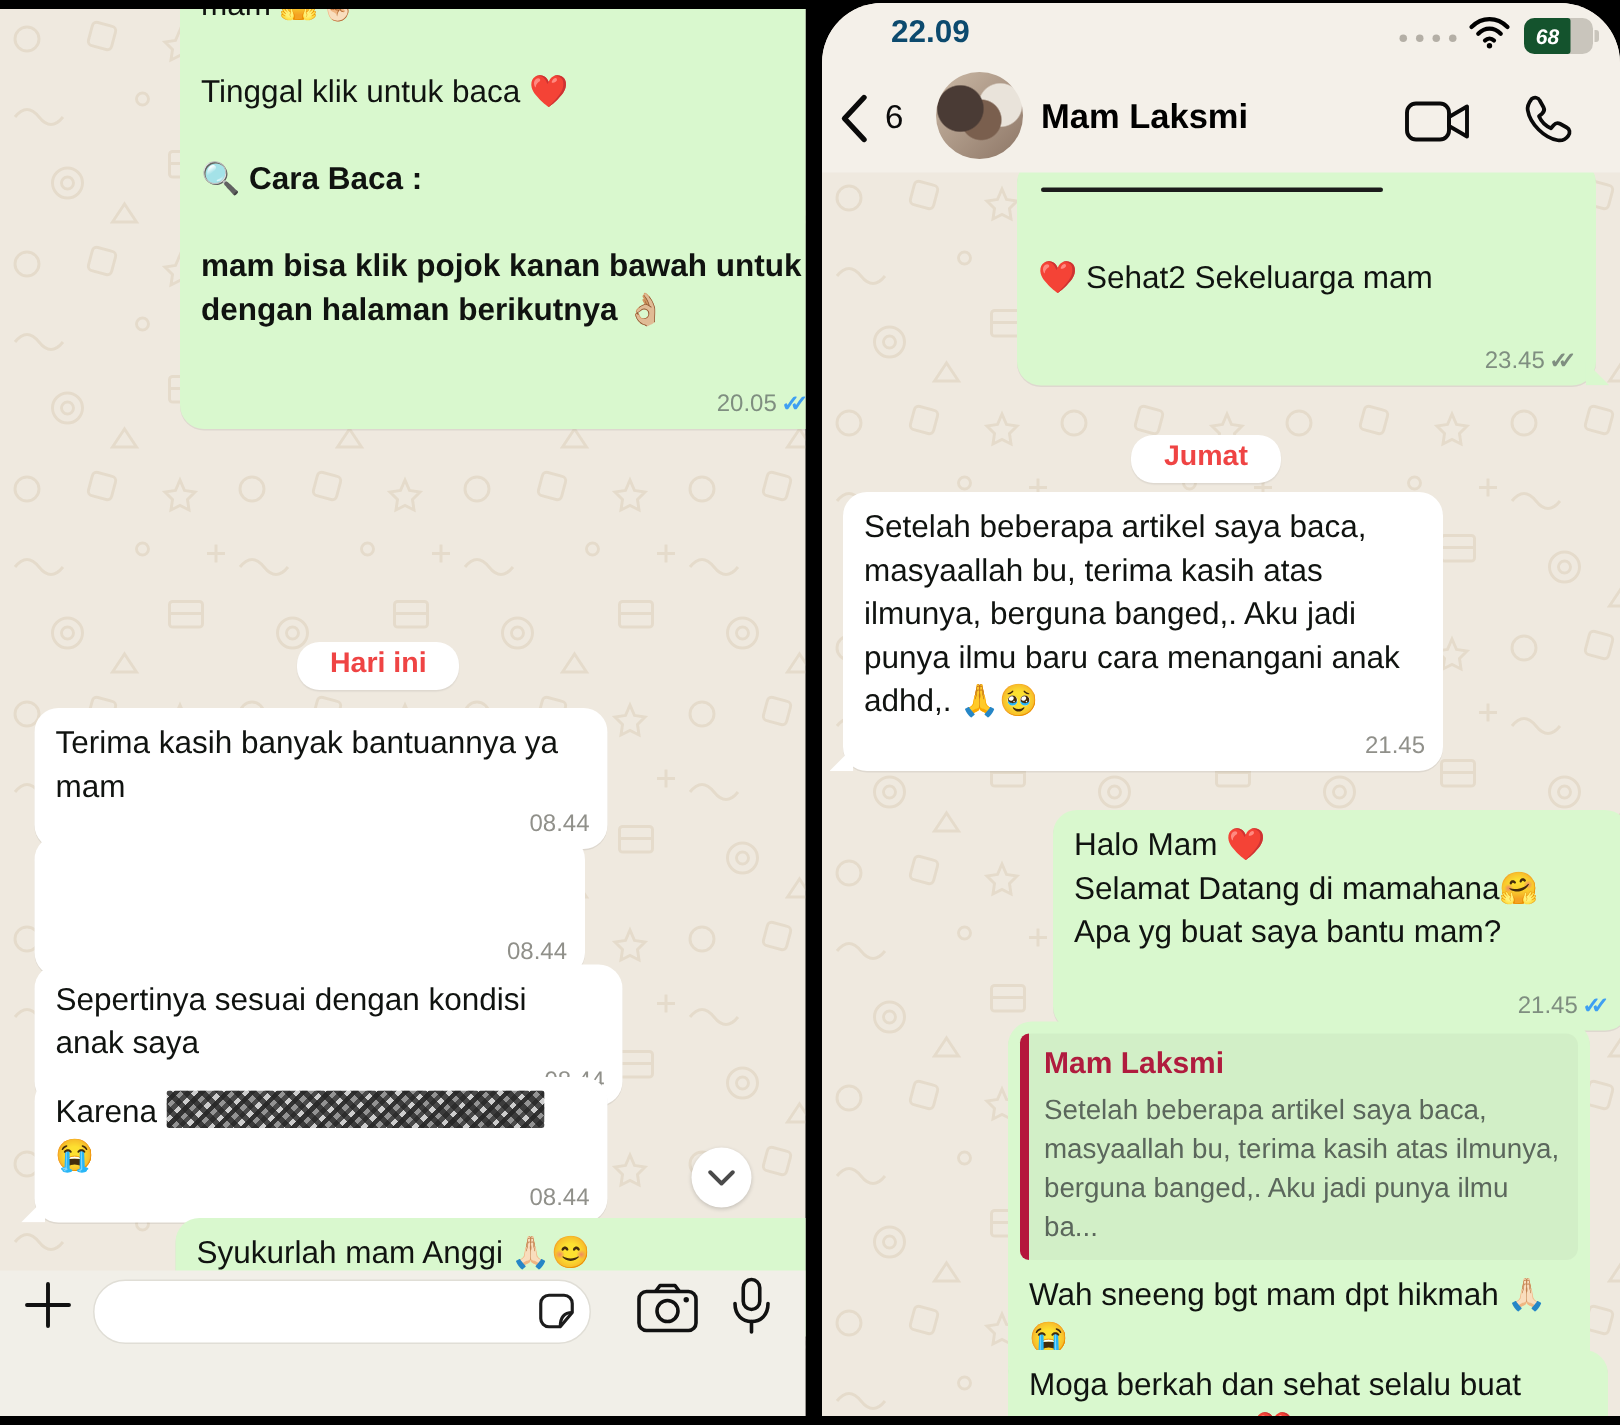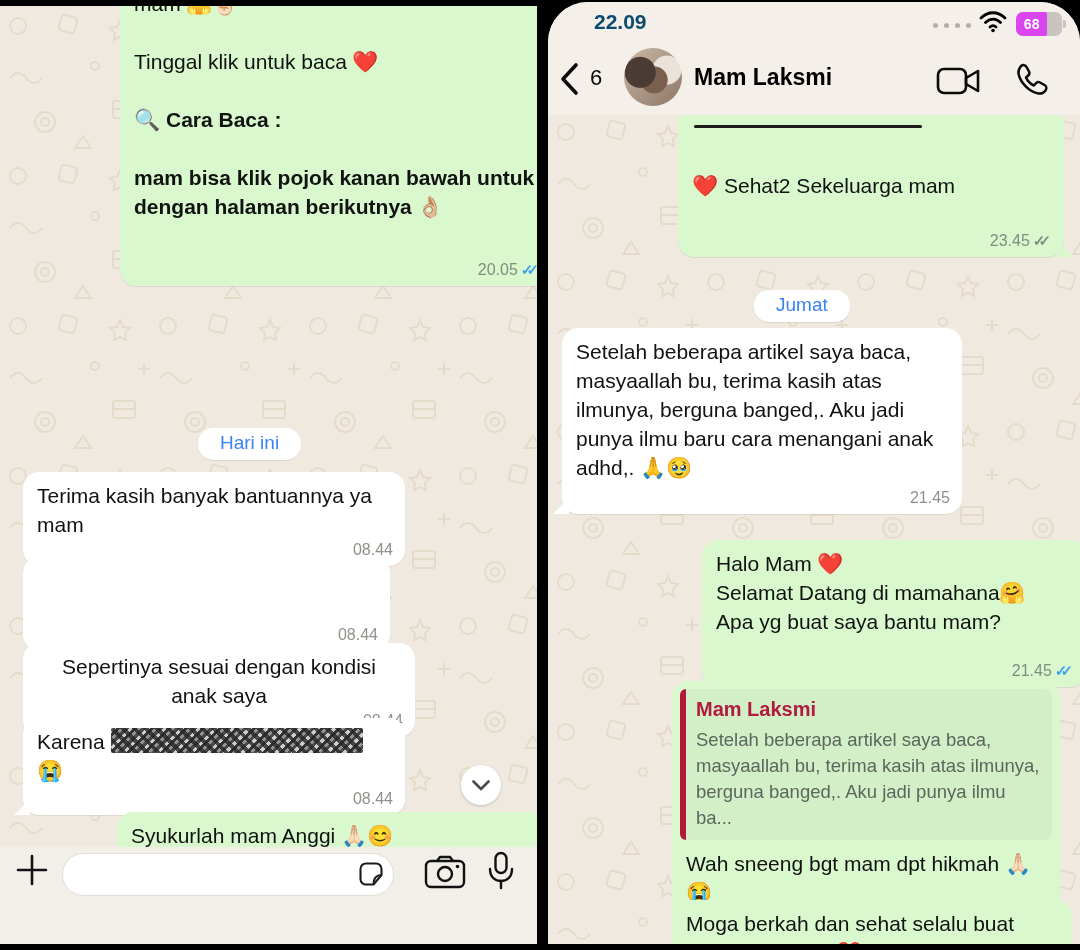--- a/index.html
+++ b/index.html
@@ -24,21 +24,21 @@
   .ticks.gray{color:#7f8e80;}
   .tail-r::after{content:"";position:absolute;right:-9px;bottom:0;width:16px;height:16px;
         background:#d9f8ce;clip-path:polygon(0 0,100% 100%,0 100%);}
   .tail-l::after{content:"";position:absolute;left:-9px;bottom:0;width:16px;height:16px;
         background:#fff;clip-path:polygon(100% 0,0 100%,100% 100%);}
   .bubble p{margin:0 0 29px;}
   .bubble p:last-child{margin:0;}
   .bold{font-weight:bold;}
 
   .datepill{position:absolute;background:#fff;border-radius:15px;padding:4px 22px 6px;
-        font-size:19px;font-weight:normal;color:#3b82f6;box-shadow:0 1px 1px rgba(0,0,0,.08);z-index:2;}
+        font-size:19px;font-weight:bold;color:#ef4444;box-shadow:0 1px 1px rgba(0,0,0,.08);z-index:2;}
 
   
   .redacted{display:inline-block;width:252px;height:25px;vertical-align:-4px;border-radius:2px;opacity:.92;
       background:
         repeating-linear-gradient(45deg,rgba(20,20,20,.8) 0 4px,transparent 4px 8px),
         repeating-linear-gradient(-45deg,#c9c9c9 0 3px,#3a3a3a 3px 6px,#8a8a8a 6px 9px,#222 9px 12px);}
 
   
   .quote{position:relative;background:#d2efc7;border-radius:8px;padding:6px 10px 9px 16px;margin:2px 0 9px;cursor:pointer;}
   .quote::before{content:"";position:absolute;left:0;top:0;bottom:0;width:6px;background:#b5173c;border-radius:6px 0 0 6px;}
@@ -55,22 +55,22 @@
   .inputpill input{position:absolute;inset:0;border:none;outline:none;background:transparent;
         font-size:20px;padding:0 46px 0 16px;font-family:"Liberation Sans",sans-serif;}
   .icon-btn{position:absolute;background:none;border:none;padding:0;cursor:pointer;}
 
   
   .topbar{position:absolute;left:0;top:0;width:100%;height:113px;background:#f4f0e9;z-index:2;}
   .stime{position:absolute;left:46px;top:8px;font-size:21px;font-weight:bold;color:#0c4a6e;}
   .dots{position:absolute;top:21px;display:flex;gap:6px;}
   .dots i{width:5px;height:5px;border-radius:50%;background:#b4afa6;}
   .battery{position:absolute;left:468px;top:10px;width:46px;height:24px;border-radius:7px;background:#c9c5bc;}
-  .battery .fill{position:absolute;left:0;top:0;bottom:0;width:68%;background:#d946ef;border-radius:7px 2px 2px 7px;
-        color:#fff;font-size:14px;font-weight:bold;display:flex;align-items:center;justify-content:center;}
+  .battery .fill{position:absolute;left:0;top:0;bottom:0;width:68%;background:#14532d;border-radius:7px 2px 2px 7px;
+        color:#fff;font-size:14px;font-weight:bold;display:flex;align-items:center;justify-content:center;font-style:italic;}
   .battery .nub{position:absolute;right:-4px;top:8px;width:3px;height:8px;background:#c9c5bc;border-radius:0 2px 2px 0;}
   .hdr-title{position:absolute;left:146px;top:62px;font-size:23px;font-weight:bold;color:#000;}
   .hdr-count{position:absolute;left:42px;top:63px;font-size:22px;color:#0a0a0a;}
   .avatar{position:absolute;left:76px;top:46px;width:58px;height:58px;border-radius:50%;cursor:pointer;
       background:
         radial-gradient(circle at 28% 42%,#4a3b35 0 15px,transparent 16px),
         radial-gradient(circle at 52% 55%,#7a5f4e 0 13px,transparent 14px),
         radial-gradient(circle at 74% 38%,#e9e3da 0 14px,transparent 15px),
         linear-gradient(135deg,#cbb9a6,#8d7666);}
 
@@ -124,21 +124,21 @@
         <span>Hari ini</span>
       </div>
 
       <div class="bubble recv" style="left:23px;top:466px;width:354px;height:75px;">
         <span>Terima kasih banyak bantuannya ya mam</span>
         <span class="meta">08.44</span>
       </div>
       <div class="bubble recv" style="left:23px;top:551px;width:339px;height:75px;">
         <span class="meta">08.44</span>
       </div>
-      <div class="bubble recv" style="left:23px;top:637px;width:364px;height:75px;text-align:center;">
+      <div class="bubble recv" style="left:23px;top:637px;width:364px;height:75px;">
         <span>Sepertinya sesuai dengan kondisi anak saya</span>
         <span class="meta">08.44</span>
       </div>
       <div class="bubble recv tail-l" style="left:23px;top:712px;width:354px;height:78px;">
         <span>Karena</span>
         <span class="redacted"></span><br>
         <span>😭</span>
         <span class="meta">08.44</span>
       </div>
 

